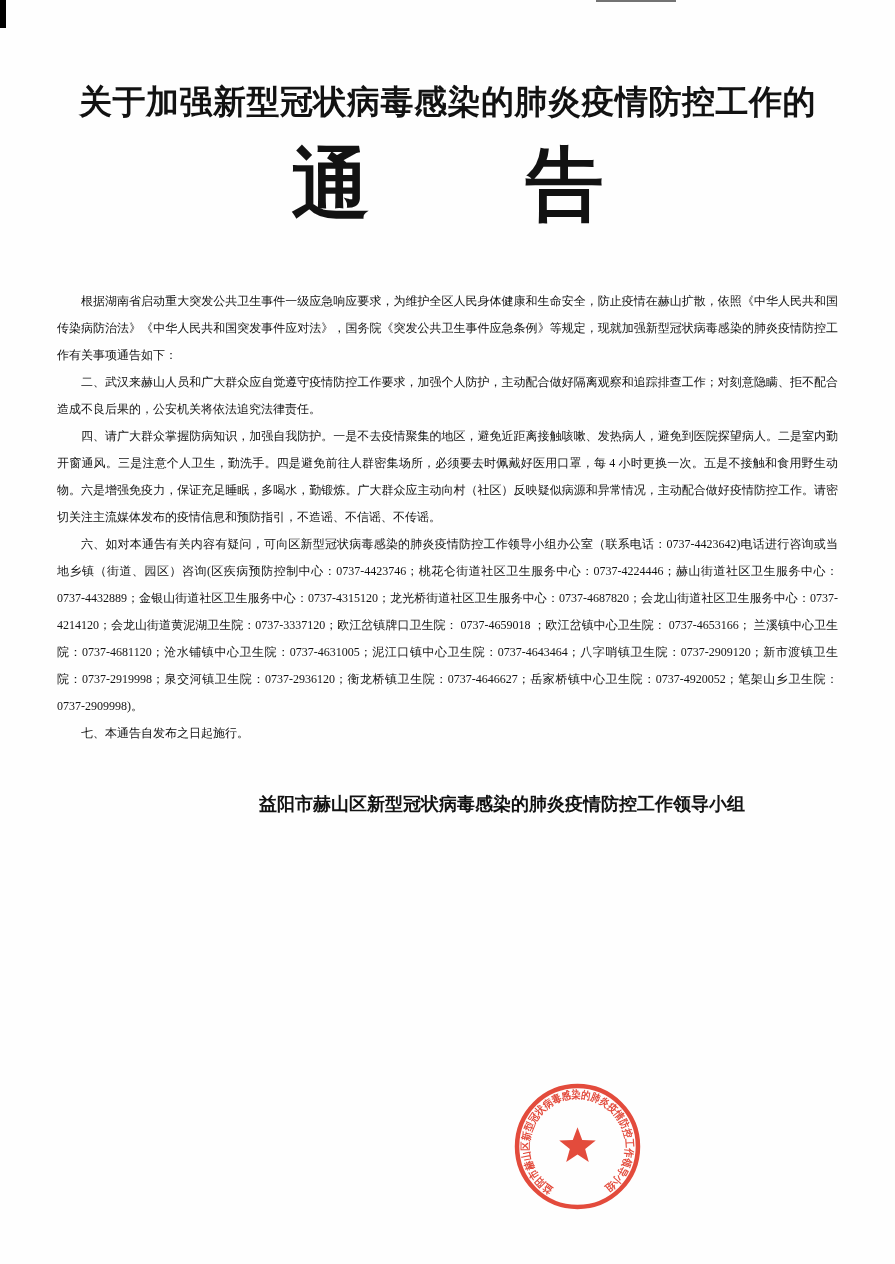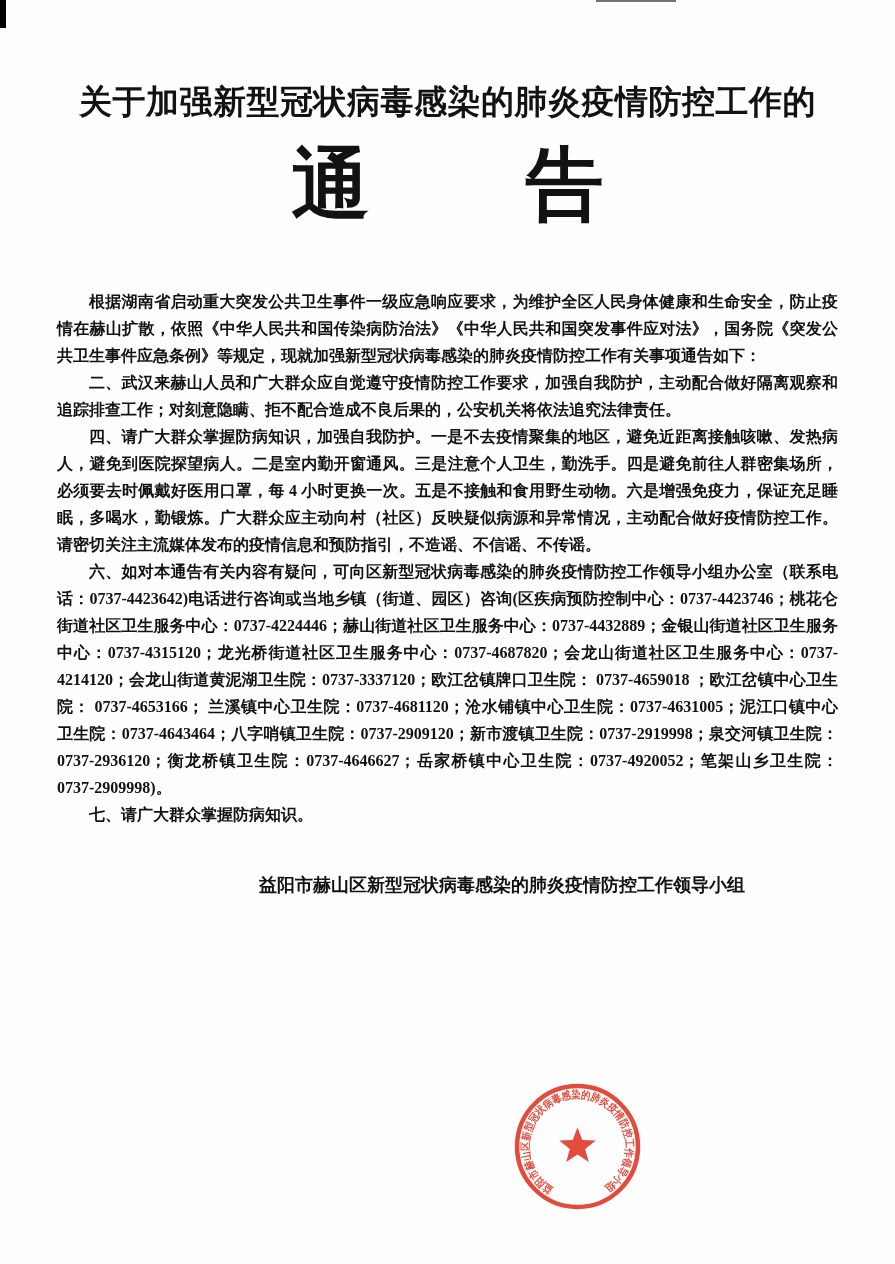--- a/index.html
+++ b/index.html
@@ -38,23 +38,23 @@
   .title2 {
     margin: 16px 0 16px 0;
     font-size: 78px;
     line-height: 90px;
     font-weight: bold;
     text-align: center;
     letter-spacing: 0;
   }
   .content {
     margin: 58px 57px 0 57px;
-    font-size: 16px;
+    font-size: 12px;
     line-height: 27px;
-    font-weight: bold;
+    font-weight: normal;
     text-align: justify;
     text-justify: inter-ideograph;
   }
   .content p.para {
     margin: 0;
     text-indent: 2em;
   }
   .sign {
     margin: 42px 57px 0 57px;
     font-size: 18px;
@@ -87,24 +87,24 @@
 
   <div class="artifact artifact-tl"></div>
   <div class="artifact artifact-top"></div>
 
   <h1 class="title1">关于加强新型冠状病毒感染的肺炎疫情防控工作的</h1>
 
   <h2 class="title2">通　　告</h2>
 
   <div class="content">
       <p class="para">根据湖南省启动重大突发公共卫生事件一级应急响应要求，为维护全区人民身体健康和生命安全，防止疫情在赫山扩散，依照《中华人民共和国传染病防治法》《中华人民共和国突发事件应对法》，国务院《突发公共卫生事件应急条例》等规定，现就加强新型冠状病毒感染的肺炎疫情防控工作有关事项通告如下：</p>
-      <p class="para">二、武汉来赫山人员和广大群众应自觉遵守疫情防控工作要求，加强自我防护，主动配合做好隔离观察和追踪排查工作；对刻意隐瞒、拒不配合造成不良后果的，公安机关将依法追究法律责任。</p>
+      <p class="para">二、武汉来赫山人员和广大群众应自觉遵守疫情防控工作要求，加强个人防护，主动配合做好隔离观察和追踪排查工作；对刻意隐瞒、拒不配合造成不良后果的，公安机关将依法追究法律责任。</p>
       <p class="para">四、请广大群众掌握防病知识，加强自我防护。一是不去疫情聚集的地区，避免近距离接触咳嗽、发热病人，避免到医院探望病人。二是室内勤开窗通风。三是注意个人卫生，勤洗手。四是避免前往人群密集场所，必须要去时佩戴好医用口罩，每 4 小时更换一次。五是不接触和食用野生动物。六是增强免疫力，保证充足睡眠，多喝水，勤锻炼。广大群众应主动向村（社区）反映疑似病源和异常情况，主动配合做好疫情防控工作。请密切关注主流媒体发布的疫情信息和预防指引，不造谣、不信谣、不传谣。</p>
       <p class="para">六、如对本通告有关内容有疑问，可向区新型冠状病毒感染的肺炎疫情防控工作领导小组办公室（联系电话：0737-4423642)电话进行咨询或当地乡镇（街道、园区）咨询(区疾病预防控制中心：0737-4423746；桃花仑街道社区卫生服务中心：0737-4224446；赫山街道社区卫生服务中心：0737-4432889；金银山街道社区卫生服务中心：0737-4315120；龙光桥街道社区卫生服务中心：0737-4687820；会龙山街道社区卫生服务中心：0737-4214120；会龙山街道黄泥湖卫生院：0737-3337120；欧江岔镇牌口卫生院： 0737-4659018 ；欧江岔镇中心卫生院： 0737-4653166； 兰溪镇中心卫生院：0737-4681120；沧水铺镇中心卫生院：0737-4631005；泥江口镇中心卫生院：0737-4643464；八字哨镇卫生院：0737-2909120；新市渡镇卫生院：0737-2919998；泉交河镇卫生院：0737-2936120；衡龙桥镇卫生院：0737-4646627；岳家桥镇中心卫生院：0737-4920052；笔架山乡卫生院：0737-2909998)。</p>
-      <p class="para">七、请广大群众掌握防病知识。</p>
+      <p class="para">七、本通告自发布之日起施行。</p>
     </div>
 
   <div class="sign">
     <div class="sign-org">益阳市赫山区新型冠状病毒感染的肺炎疫情防控工作领导小组</div>
 
   </div>
 
   <svg class="seal" viewBox="0 0 130 130">
     <defs>
       <path id="sealArc" d="M 41,106.6 A 48,48 0 1 1 89,106.6" fill="none"></path>

